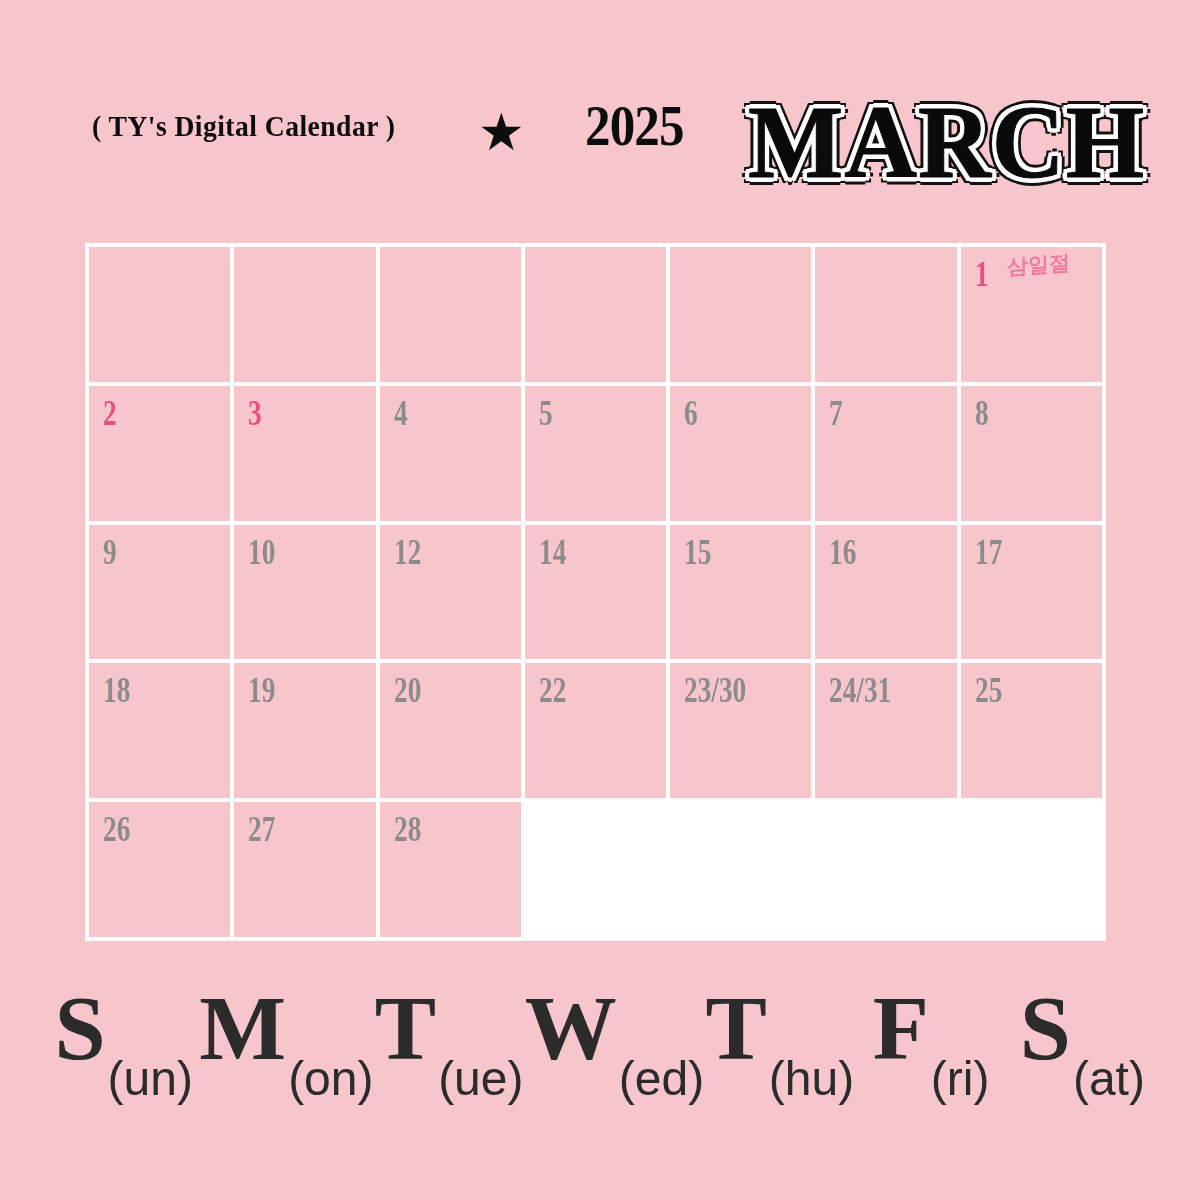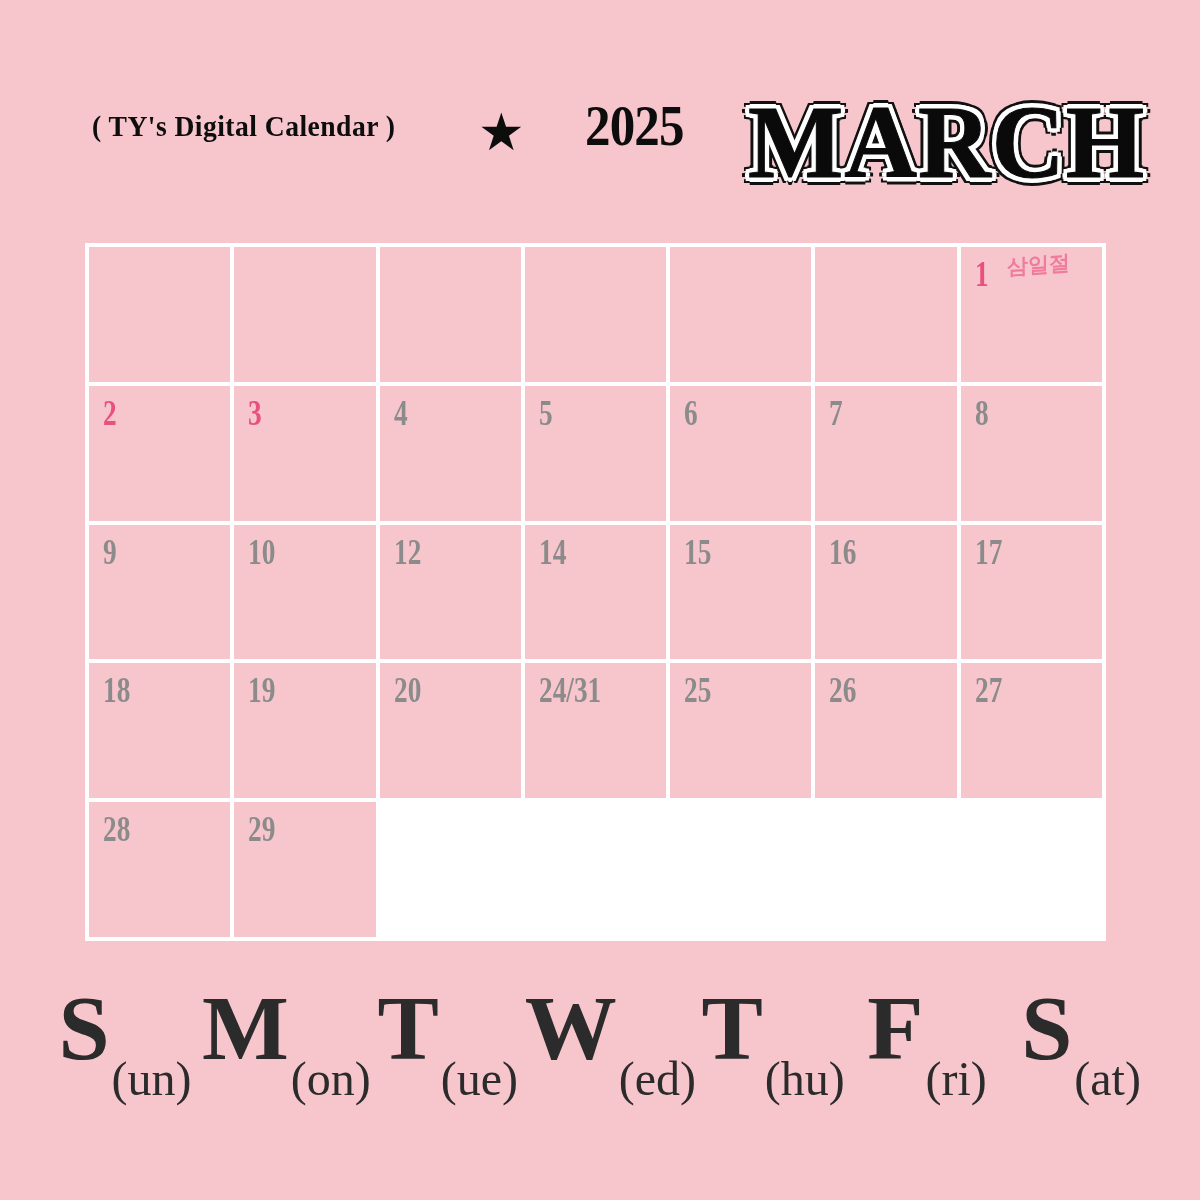--- a/index.html
+++ b/index.html
@@ -150,21 +150,21 @@
     flex: 1 1 0;
   }
   .wd-cap {
     font-family: "Liberation Serif", serif;
     font-weight: bold;
     font-size: 92px;
     line-height: 96px;
     color: #2b2b2b;
   }
   .wd-rest {
-    font-family: Liberation Serif, serif;
+    font-family: Liberation Sans, sans-serif;
     font-weight: normal;
     font-size: 48px;
     line-height: 50px;
     color: #2b2b2b;
     margin-left: 2px;
     position: relative;
     top: 36px;
   }
 </style>
 </head>
@@ -233,36 +233,39 @@
     <div class="cell">
       <span class="cell-num">18</span>
     </div>
     <div class="cell">
       <span class="cell-num">19</span>
     </div>
     <div class="cell">
       <span class="cell-num">20</span>
     </div>
     <div class="cell">
+      <span class="cell-num">22</span>
+    </div>
+    <div class="cell">
+      <span class="cell-num">23/30</span>
+    </div>
+    <div class="cell">
       <span class="cell-num">24/31</span>
     </div>
     <div class="cell">
       <span class="cell-num">25</span>
     </div>
     <div class="cell">
       <span class="cell-num">26</span>
     </div>
     <div class="cell">
       <span class="cell-num">27</span>
     </div>
     <div class="cell">
       <span class="cell-num">28</span>
-    </div>
-    <div class="cell">
-      <span class="cell-num">29</span>
     </div>
   </div>
 
 <div class="weekdays" id="weekdays">
     <div class="wd">
       <span class="wd-cap">S</span>
       <span class="wd-rest">(un)</span>
     </div>
     <div class="wd">
       <span class="wd-cap">M</span>

